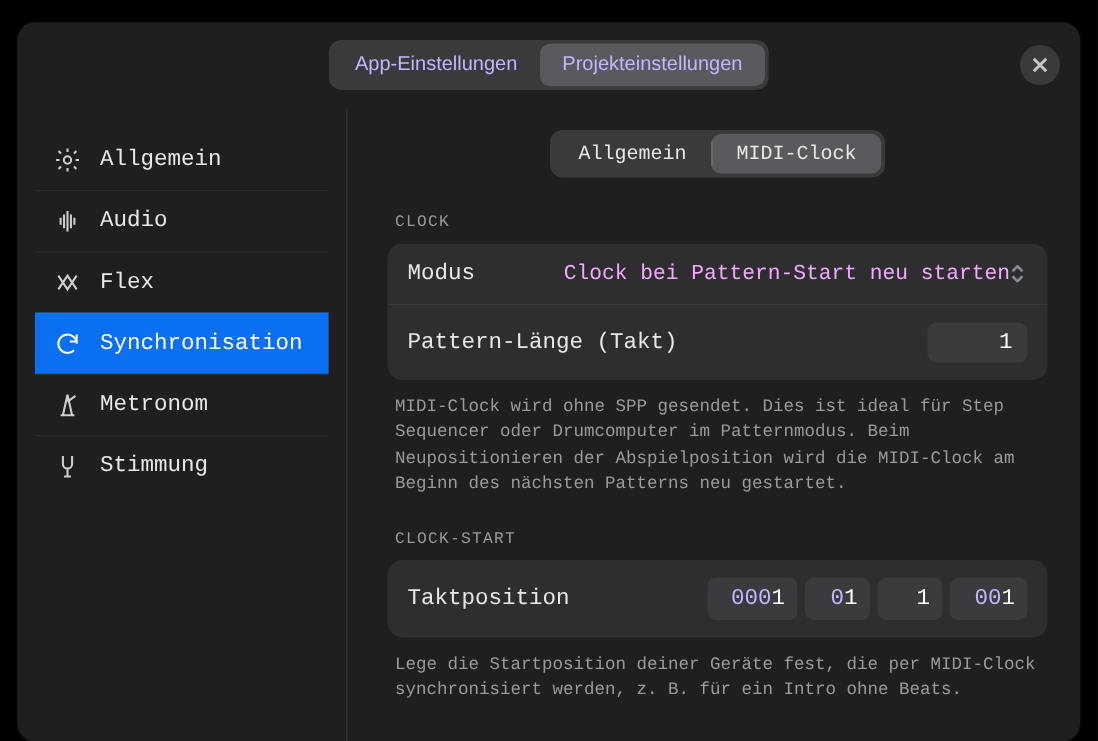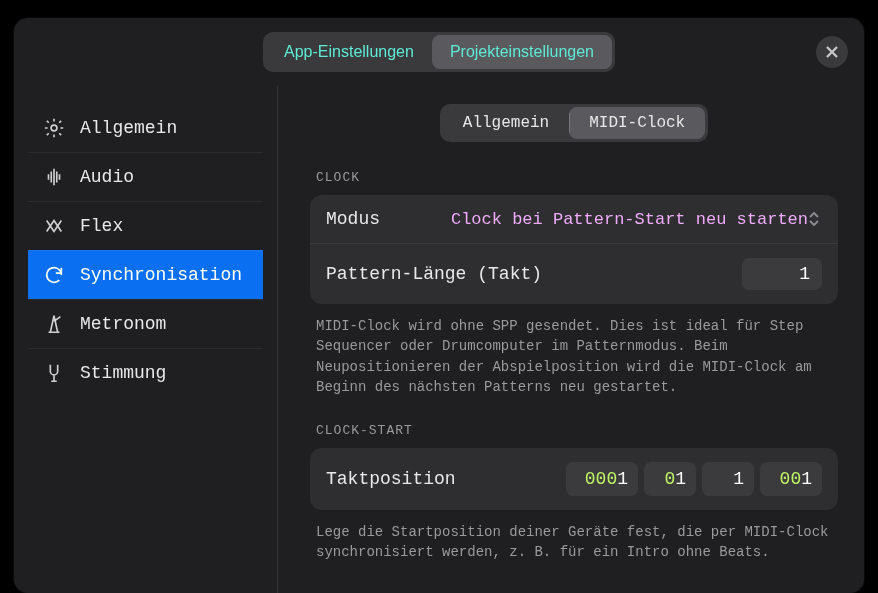--- a/index.html
+++ b/index.html
@@ -5,21 +5,21 @@
   * { box-sizing: border-box; margin: 0; padding: 0; }
   html, body { width: 878px; height: 593px; overflow: hidden; background: #000; font-family: -apple-system, "Helvetica Neue", Arial, sans-serif; }
   .window {
     position: absolute; left: 14px; top: 18px; width: 850px; height: 575px;
     background: #1f1f21; border-radius: 14px; box-shadow: 0 0 0 1px rgba(255,255,255,0.04);
     display: flex; flex-direction: column;
   }
   
   .header { height: 68px; display:flex; align-items:center; justify-content:center; position:relative; }
   .header-tabs { display:flex; background:#3a3a3c; border-radius:10px; padding:3px; }
-  .header-tab { padding:8px 18px; border-radius:8px; font-size:16px; color:#5eead4; cursor:pointer; }
+  .header-tab { padding:8px 18px; border-radius:8px; font-size:16px; color:#c4b5fd; cursor:pointer; }
   .header-tab.active { background:#5a5a5e; }
   .close-btn { position:absolute; right:16px; top:18px; width:32px; height:32px; border-radius:16px; background:#3a3a3c; display:flex; align-items:center; justify-content:center; cursor:pointer; }
   .close-btn svg { width:16px; height:16px; stroke:#c6c6c8; stroke-width:2.4; fill:none; }
   
   .body { flex:1; display:flex; overflow:hidden;font-family:Liberation Mono, monospace; }
   .sidebar { width:264px; padding:18px 14px 0 14px; border-right:1px solid #343436; }
   .side-list { background:transparent; border-radius:12px; overflow:hidden; }
   .side-item { display:flex; align-items:center; gap:14px; padding:12px 14px; font-size:18px; color:#e8e8e8; cursor:pointer; border-top:1px solid rgba(255,255,255,0.06); }
   .side-item:first-child { border-top:none; }
   .side-item.active { background:#0a6ff0; color:#fff; }
@@ -37,21 +37,21 @@
   .row { display:flex; align-items:center; justify-content:space-between; padding:14px 16px; font-size:18px; }
   .row + .row { border-top:1px solid rgba(255,255,255,0.06); }
   .row-label { color:#e8e8e8; }
   .dropdown-val { display:flex; align-items:center; gap:0; color:#f0abfc; font-size:17px; }
   .dropdown-val .chev { width:14px; height:18px; display:flex; flex-direction:column; justify-content:center; gap:0; color:#8a8a8e; }
   .dropdown-val .chev svg { width:12px; height:7px; stroke:currentColor; fill:none; stroke-width:2; }
   .num-box { width:80px; height:32px; background:#3b3b3d; border-radius:7px; display:flex; align-items:center; justify-content:flex-end; padding:0 12px; color:#fff; font-size:18px; }
   .help { color:#9a9a9c; font-size:14px; line-height:1.45; margin:12px 6px 26px 6px; }
   .pos-boxes { display:flex; gap:6px; }
   .pos-box { height:34px; background:#3b3b3d; border-radius:7px; display:flex; align-items:center; justify-content:flex-end; padding:0 10px; font-size:18px; color:#fff; font-variant-numeric:tabular-nums; }
-  .pos-box .pad { color:#bef264; }
+  .pos-box .pad { color:#c4b5fd; }
 </style>
 </head>
 <body>
 
 <div class="window">
 
   <div class="header">
     <div class="header-tabs">
       <div class="header-tab">App-Einstellungen</div>
       <div class="header-tab active">Projekteinstellungen</div>

